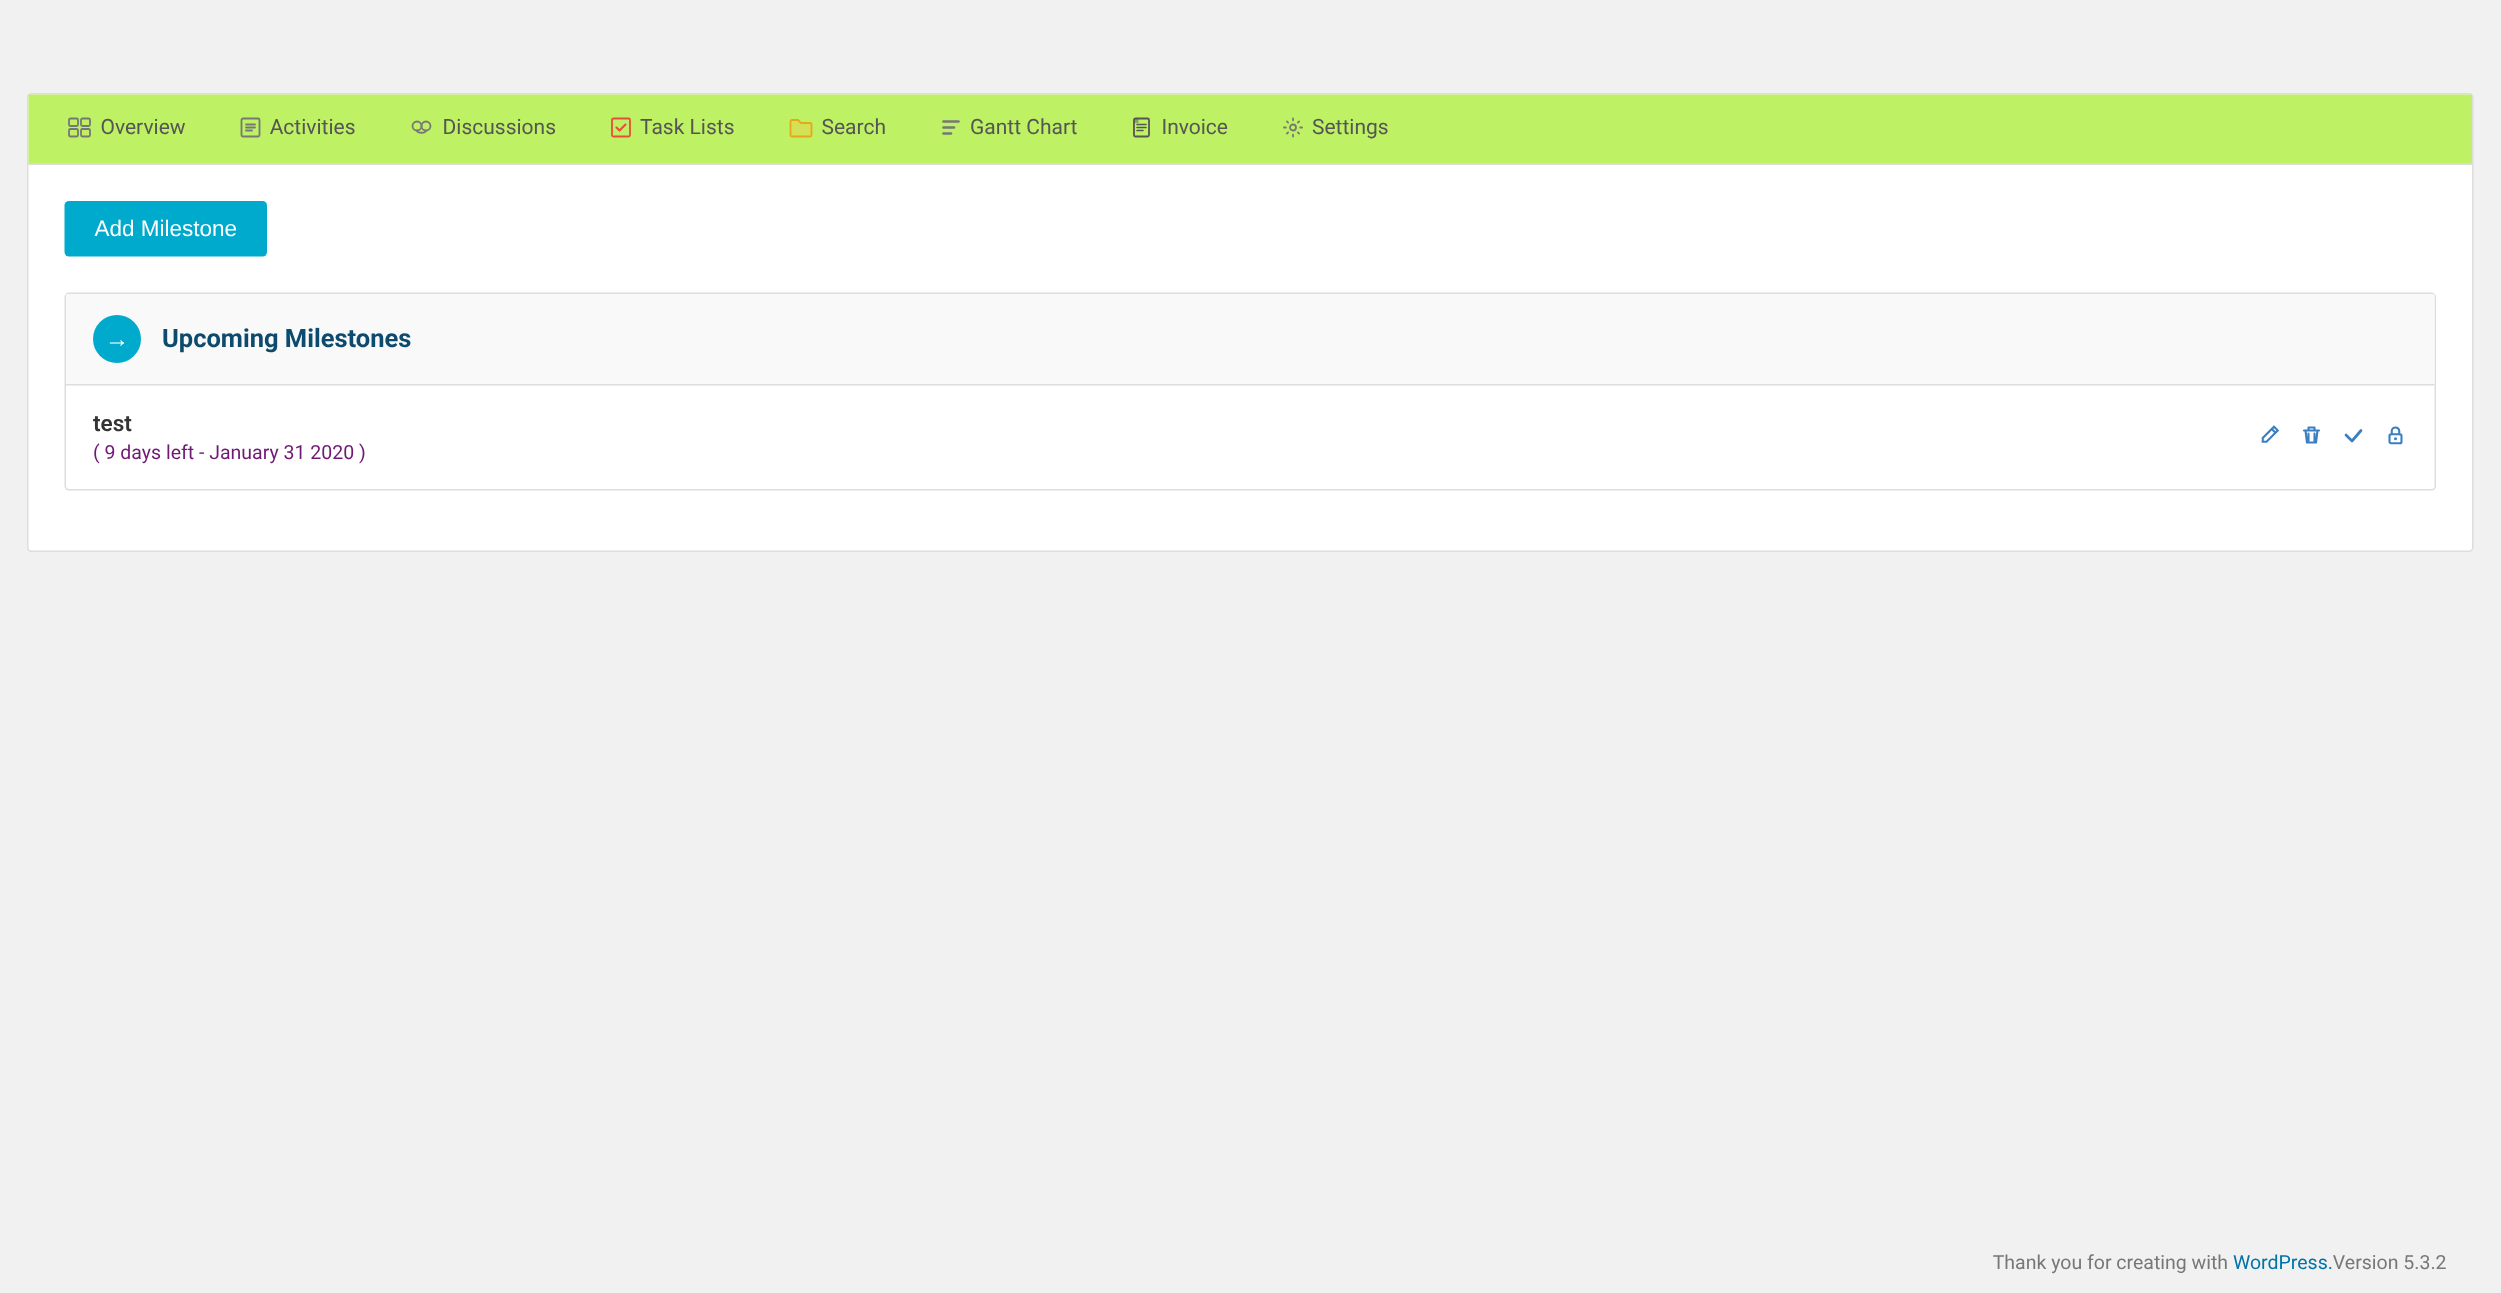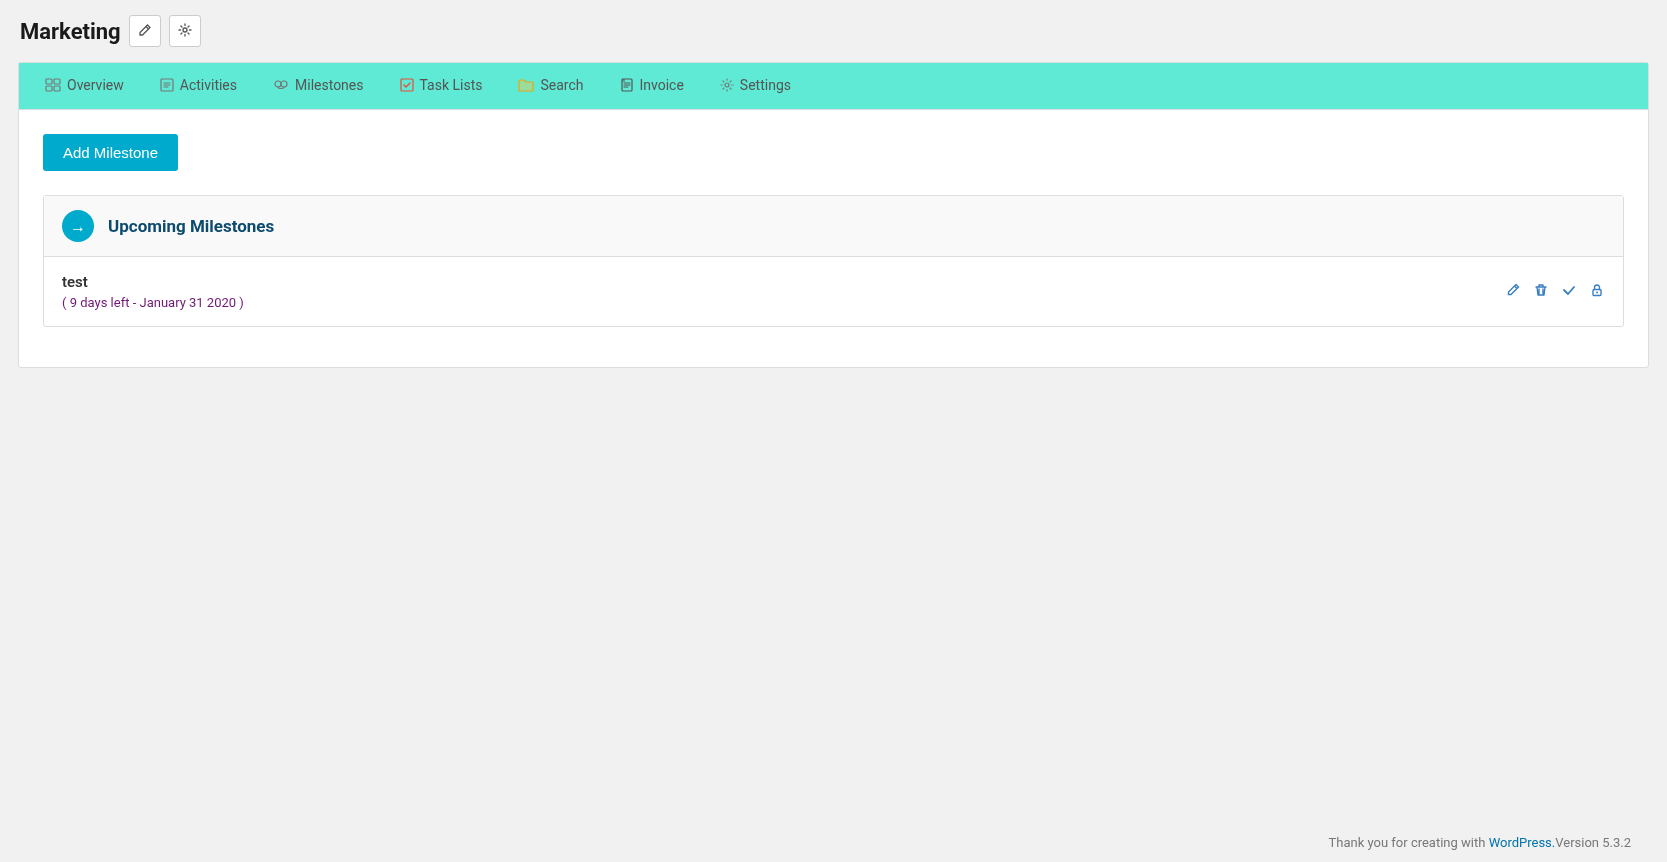--- a/index.html
+++ b/index.html
@@ -75,21 +75,21 @@
       border: 1px solid #ddd;
       border-radius: 3px;
     }
 
     
     .tabs {
       display: flex;
       align-items: center;
       border-bottom: 1px solid #ddd;
       padding: 0 8px;
-      background: #5eead4;
+      background: #bef264;
     }
     .tab {
       display: flex;
       align-items: center;
       gap: 6px;
       padding: 14px 18px;
       cursor: pointer;
       font-size: 14px;
       color: #555;
       border-bottom: 3px solid transparent;
@@ -206,39 +206,20 @@
     }
     .footer-link {
       color: #0073aa;
       text-decoration: none;
     }
   </style>
 </head>
 <body>
 
 <div class="top-bar">
-  <div class="top-bar-left">
-    <h1 class="page-title">Marketing</h1>
-    <button class="icon-btn" title="Edit">
-      <span>
-        <svg width="14" height="14" viewBox="0 0 14 14" fill="none" xmlns="http://www.w3.org/2000/svg">
-          <path d="M9.5 2L12 4.5L4.5 12H2V9.5L9.5 2Z" stroke="#555" stroke-width="1.3" fill="none"></path>
-          <path d="M8 3.5L10.5 6" stroke="#555" stroke-width="1.3"></path>
-        </svg>
-      </span>
-    </button>
-    <button class="icon-btn" title="Settings">
-      <span>
-        <svg width="14" height="14" viewBox="0 0 14 14" fill="none" xmlns="http://www.w3.org/2000/svg">
-          <circle cx="7" cy="7" r="2" stroke="#555" stroke-width="1.3"></circle>
-          <path d="M7 1v1.5M7 11.5V13M1 7h1.5M11.5 7H13M2.929 2.929l1.06 1.06M10.01 10.01l1.06 1.06M2.929 11.071l1.06-1.06M10.01 3.99l1.06-1.06" stroke="#555" stroke-width="1.3" stroke-linecap="round"></path>
-        </svg>
-      </span>
-    </button>
-  </div>
 </div>
 
 <div class="main-card">
 
   <nav class="tabs">
     <a class="tab">
       <span class="tab-icon">
         <svg width="16" height="14" viewBox="0 0 16 14" fill="none">
           <rect x="1" y="1" width="6" height="5" rx="1" stroke="#777" stroke-width="1.2"></rect>
           <rect x="9" y="1" width="6" height="5" rx="1" stroke="#777" stroke-width="1.2"></rect>
@@ -258,38 +239,46 @@
       <span>Activities</span>
     </a>
     <a class="tab">
       <span class="tab-icon">
         <svg width="16" height="14" viewBox="0 0 16 14" fill="none">
           <circle cx="5" cy="6" r="3" stroke="#777" stroke-width="1.2"></circle>
           <circle cx="11" cy="6" r="3" stroke="#777" stroke-width="1.2"></circle>
           <path d="M5 9c0 2 6 2 6 0" stroke="#777" stroke-width="1.2"></path>
         </svg>
       </span>
-      <span>Milestones</span>
+      <span>Discussions</span>
     </a>
     <a class="tab">
       <span class="tab-icon">
         <svg width="14" height="14" viewBox="0 0 14 14" fill="none">
           <rect x="1" y="1" width="12" height="12" rx="1" stroke="#e74c3c" stroke-width="1.2"></rect>
           <path d="M4 7l2 2 4-4" stroke="#e74c3c" stroke-width="1.4" stroke-linecap="round" stroke-linejoin="round"></path>
         </svg>
       </span>
       <span>Task Lists</span>
     </a>
     <a class="tab">
       <span class="tab-icon">
         <svg width="16" height="14" viewBox="0 0 16 14" fill="none">
           <path d="M1 3a1 1 0 011-1h4l2 2h6a1 1 0 011 1v7a1 1 0 01-1 1H2a1 1 0 01-1-1V3z" stroke="#e6a817" stroke-width="1.2" fill="#f5c842" fill-opacity="0.4"></path>
         </svg>
       </span>
       <span>Search</span>
+    </a>
+    <a class="tab">
+      <span class="tab-icon">
+        <svg width="14" height="14" viewBox="0 0 14 14" fill="none">
+          <path d="M2 3h10M2 7h7M2 11h5" stroke="#777" stroke-width="1.8" stroke-linecap="round"></path>
+        </svg>
+      </span>
+      <span>Gantt Chart</span>
     </a>
     <a class="tab">
       <span class="tab-icon">
         <svg width="14" height="14" viewBox="0 0 14 14" fill="none">
           <rect x="2" y="1" width="10" height="12" rx="1" stroke="#555" stroke-width="1.2"></rect>
           <path d="M4 5h6M4 7h6M4 9h4" stroke="#555" stroke-width="1.1" stroke-linecap="round"></path>
           <rect x="2" y="1" width="3" height="3" rx="0.5" fill="#555" opacity="0.5"></rect>
         </svg>
       </span>
       <span>Invoice</span>

